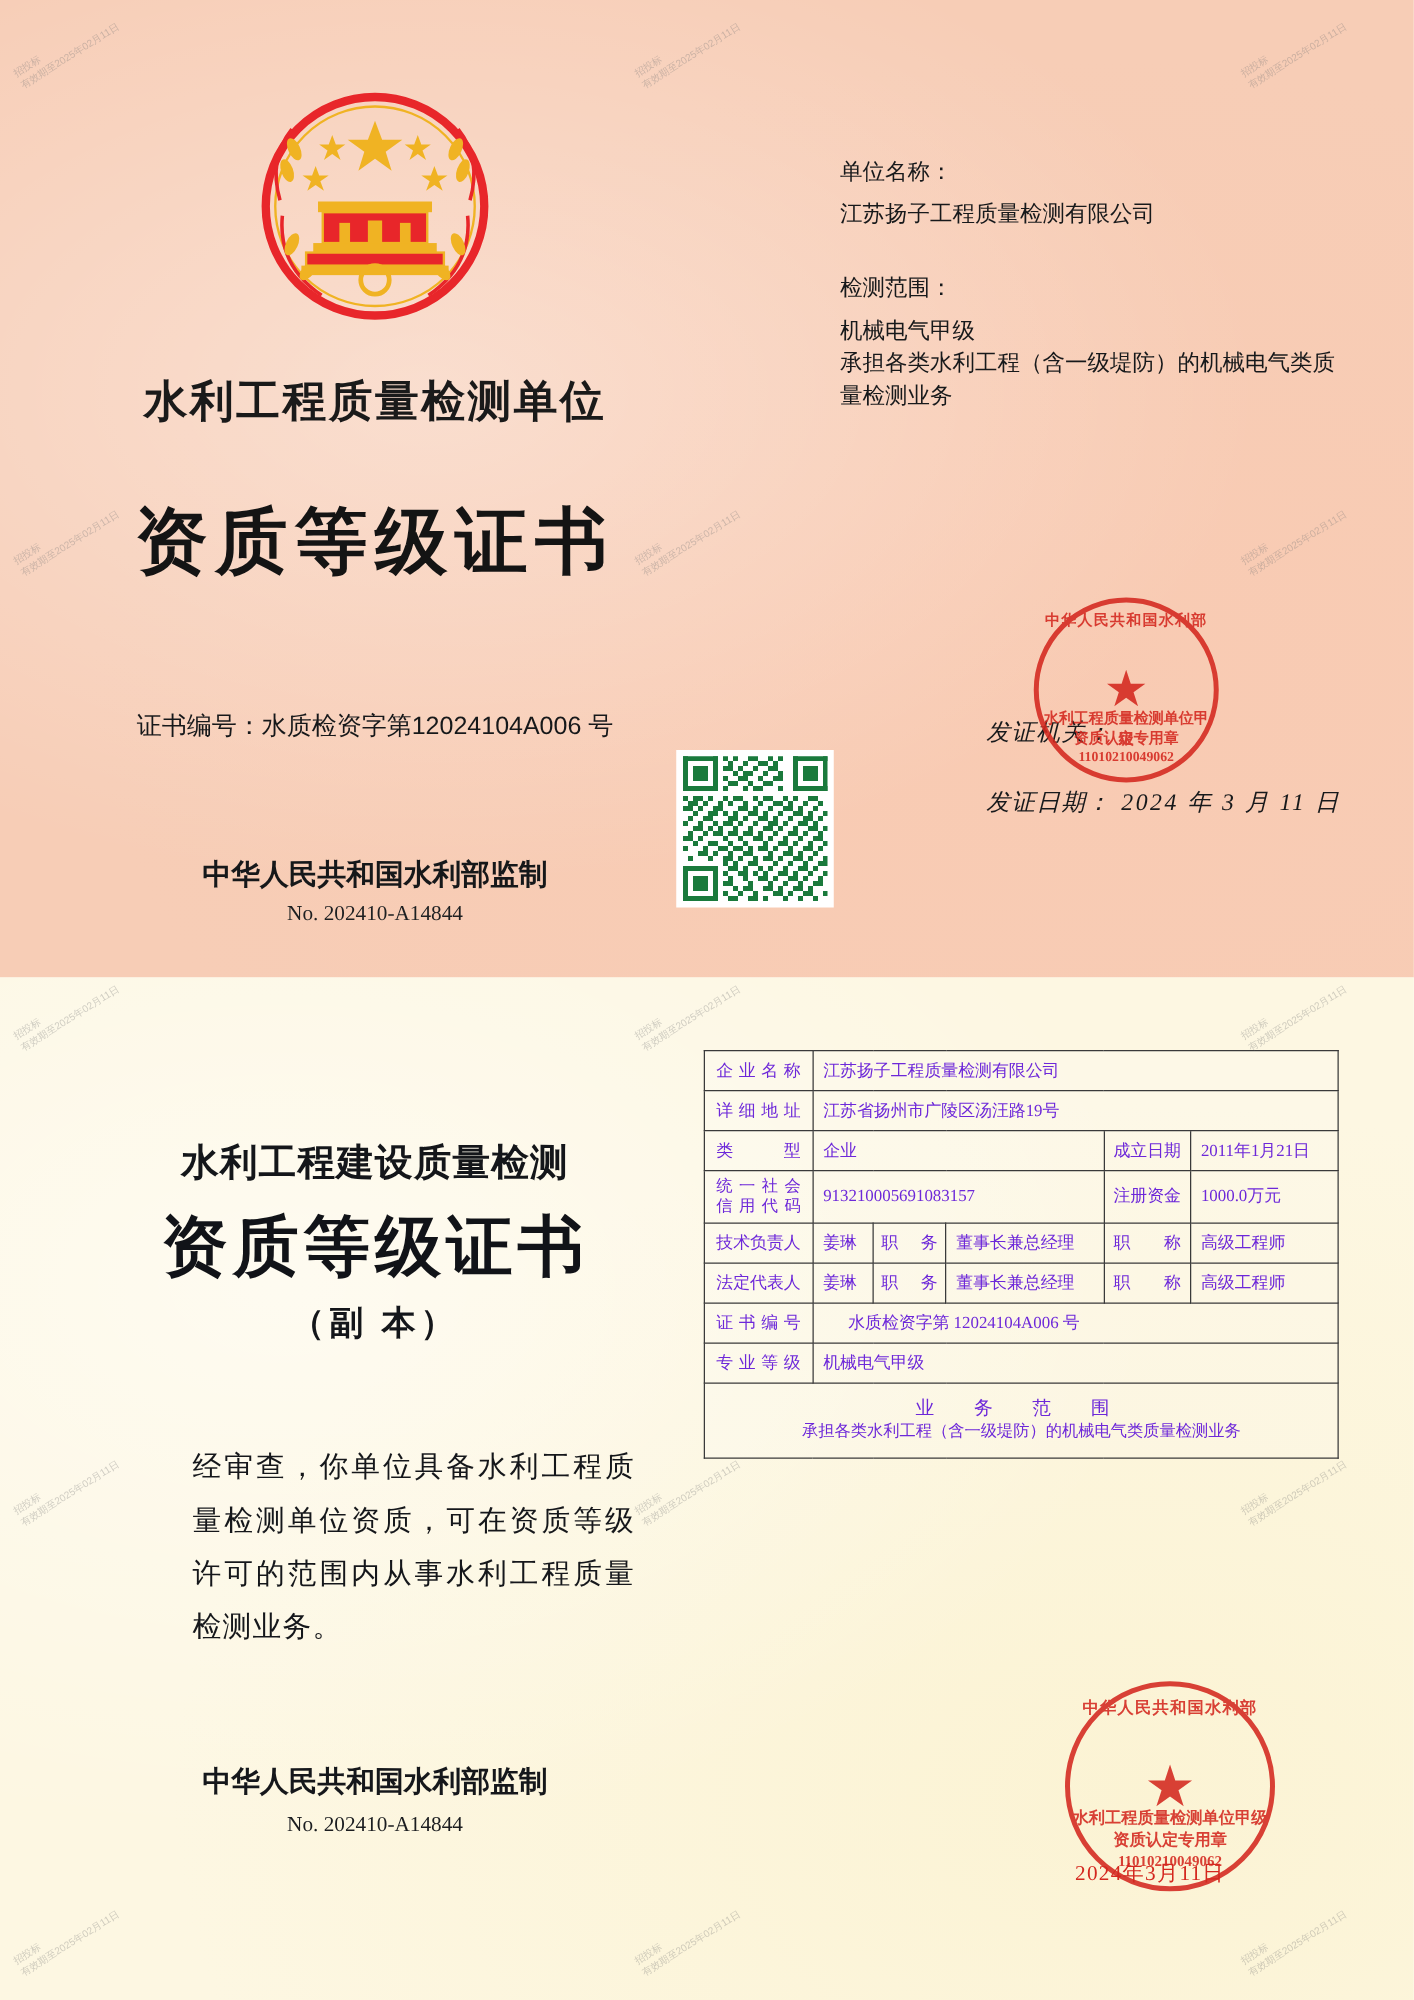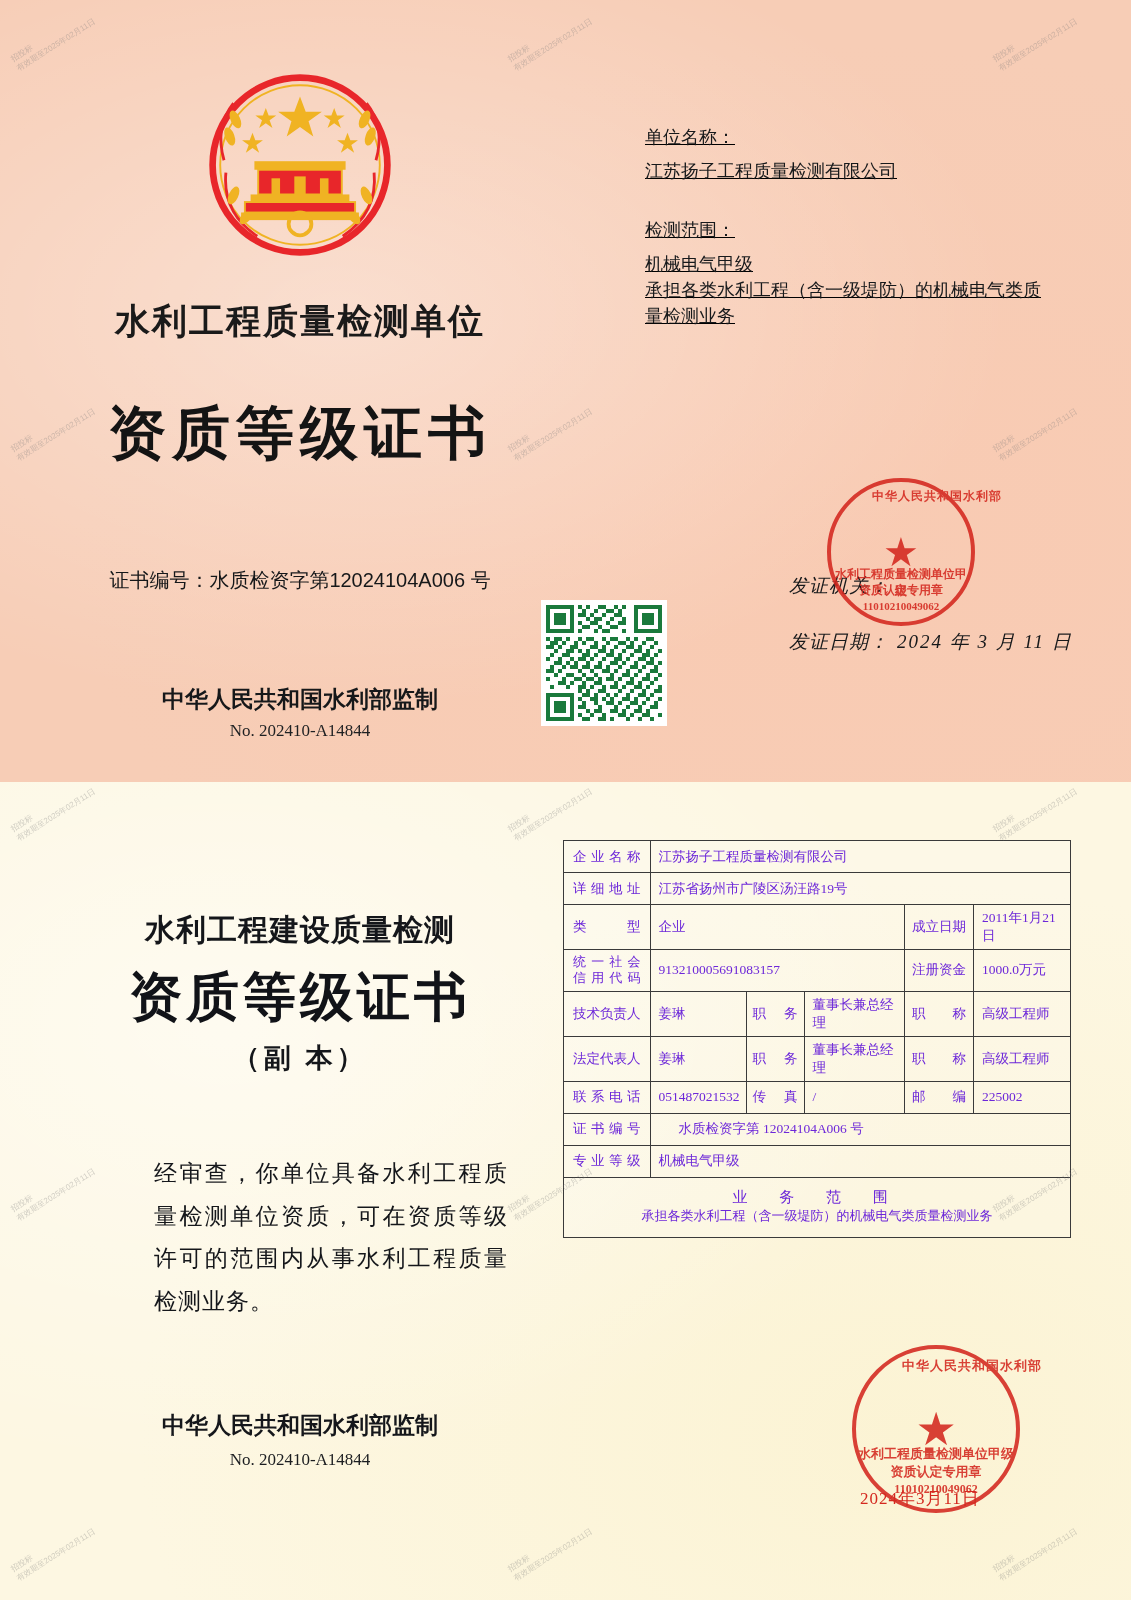--- a/index.html
+++ b/index.html
@@ -82,21 +82,21 @@
     position: absolute;
     left: 0; top: 721px;
     width: 600px;
     text-align: center;
     font-size: 17px;
     color: #1e2022;
     font-family: "Liberation Serif", serif;
   }
 
   
-  .tc-right { position: absolute; left: 645px; top: 125px; width: 430px; text-decoration: underline; }
+  .tc-right { position: absolute; left: 672px; top: 125px; width: 430px; }
   .tc-label { font-size: 18px; color: #17191b; margin-bottom: 9px; }
   .tc-value { font-size: 18px; color: #17191b; line-height: 1.45; }
   .tc-gap { height: 34px; }
 
   .qr {
     position: absolute;
     left: 541px; top: 600px;
     width: 126px; height: 126px;
     background: #ffffff;
     padding: 5px;
@@ -121,21 +121,21 @@
   .seal .inner-star {
     position: absolute; left: 50%; top: 50%;
     transform: translate(-50%,-50%);
     font-size: 40px; line-height: 1; color: #d4281f;
   }
   .seal-bot .inner-star { font-size: 46px; }
   .seal .arc-top, .seal .arc-bot, .seal .mid1, .seal .mid2, .seal .numline {
     position: absolute; left: 0; width: 100%; text-align: center;
     font-family: "Liberation Serif", serif; color: #d4281f; font-weight: 700;
   }
-  .seal .arc-top { top: 6px; font-size: 12px; letter-spacing: 1px; margin-left: 36px; }
+  .seal .arc-top { top: 6px; font-size: 12px; letter-spacing: 1px; }
   .seal .mid1 { top: 84px; font-size: 12px; }
   .seal .mid2 { top: 100px; font-size: 12px; }
   .seal .numline { bottom: 10px; font-size: 11px; }
   .seal-bot .arc-top { top: 8px; font-size: 13px; }
   .seal-bot .mid1 { top: 96px; font-size: 13px; }
   .seal-bot .mid2 { top: 114px; font-size: 13px; }
   .seal-bot .numline { bottom: 12px; font-size: 12px; }
 
   .seal-date {
     position: absolute;
@@ -618,28 +618,20 @@
       </tr>
       <tr>
         <td class="lbl">法定代表人</td>
         <td class="val">姜琳</td>
         <td class="lbl3 cell-center">职  务</td>
         <td class="val">董事长兼总经理</td>
         <td class="lbl2 cell-center">职  称</td>
         <td class="val">高级工程师</td>
       </tr>
       <tr>
-        <td class="lbl">联系电话</td>
-        <td class="val">051487021532</td>
-        <td class="lbl3 cell-center">传  真</td>
-        <td class="val">/</td>
-        <td class="lbl2 cell-center">邮  编</td>
-        <td class="val">225002</td>
-      </tr>
-      <tr>
         <td class="lbl tall-cert">证书编号</td>
         <td class="val tall-cert" colspan="5" style="padding-left:28px;">水质检资字第  12024104A006    号</td>
       </tr>
       <tr>
         <td class="lbl tall-cell">专业等级</td>
         <td class="val tall-cell" colspan="5">机械电气甲级</td>
       </tr>
       <tr>
         <td class="biz-area" colspan="6">
           <div class="biz-head">业 务 范 围</div>

